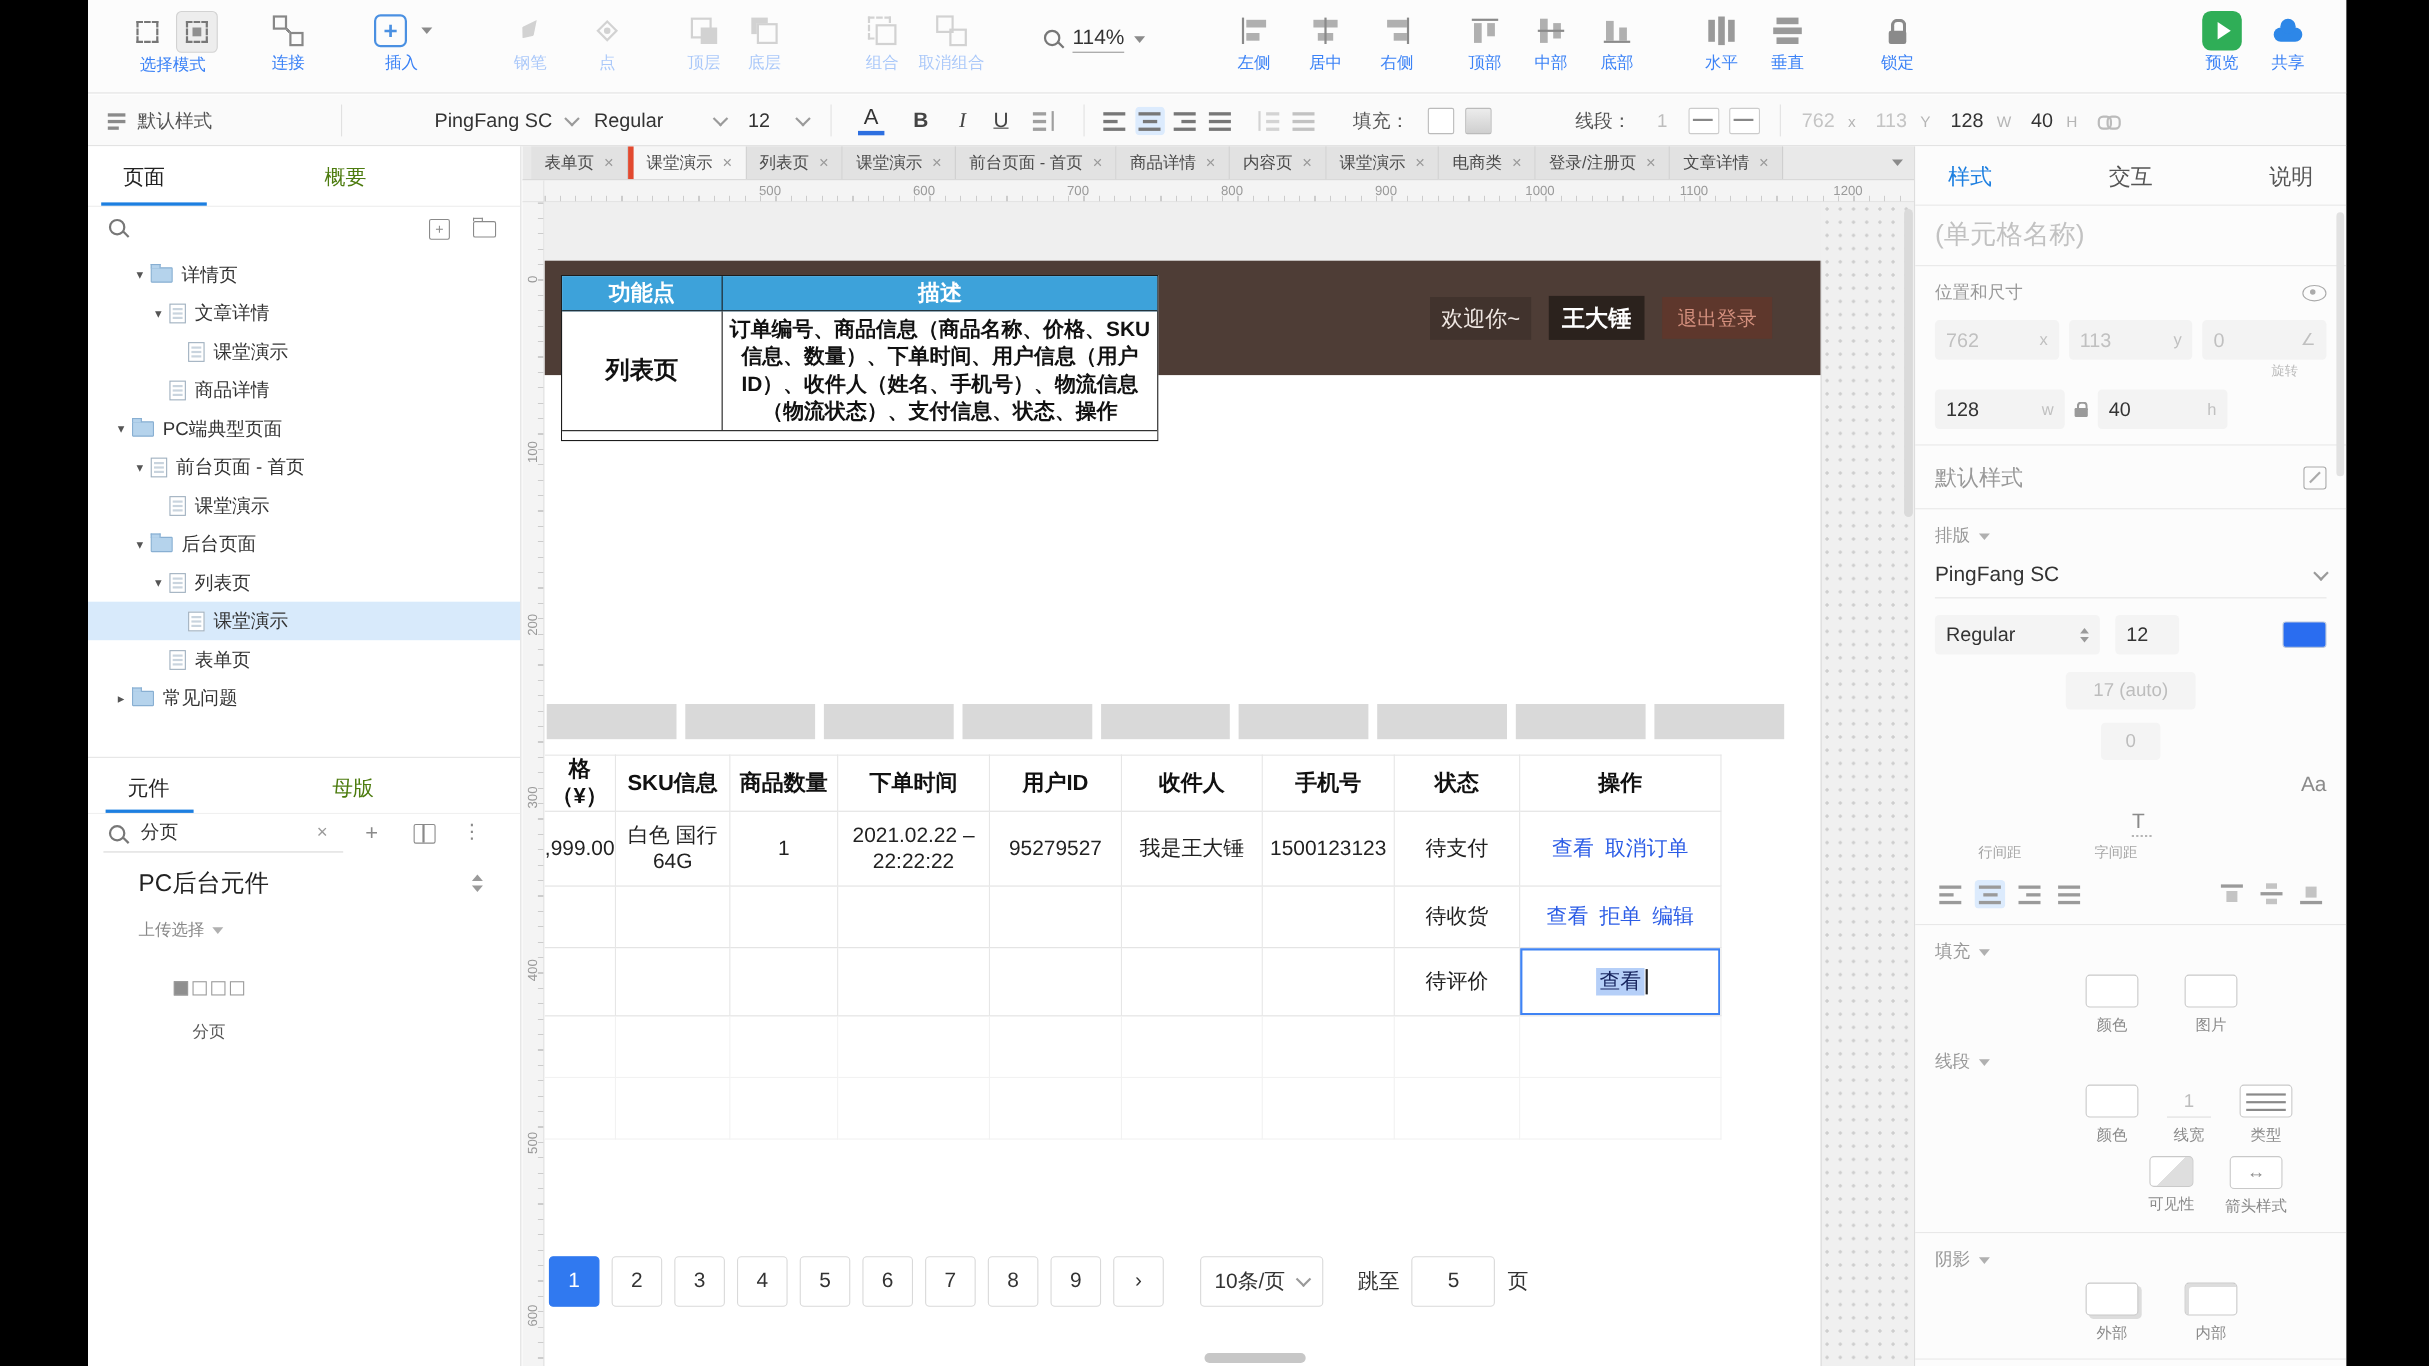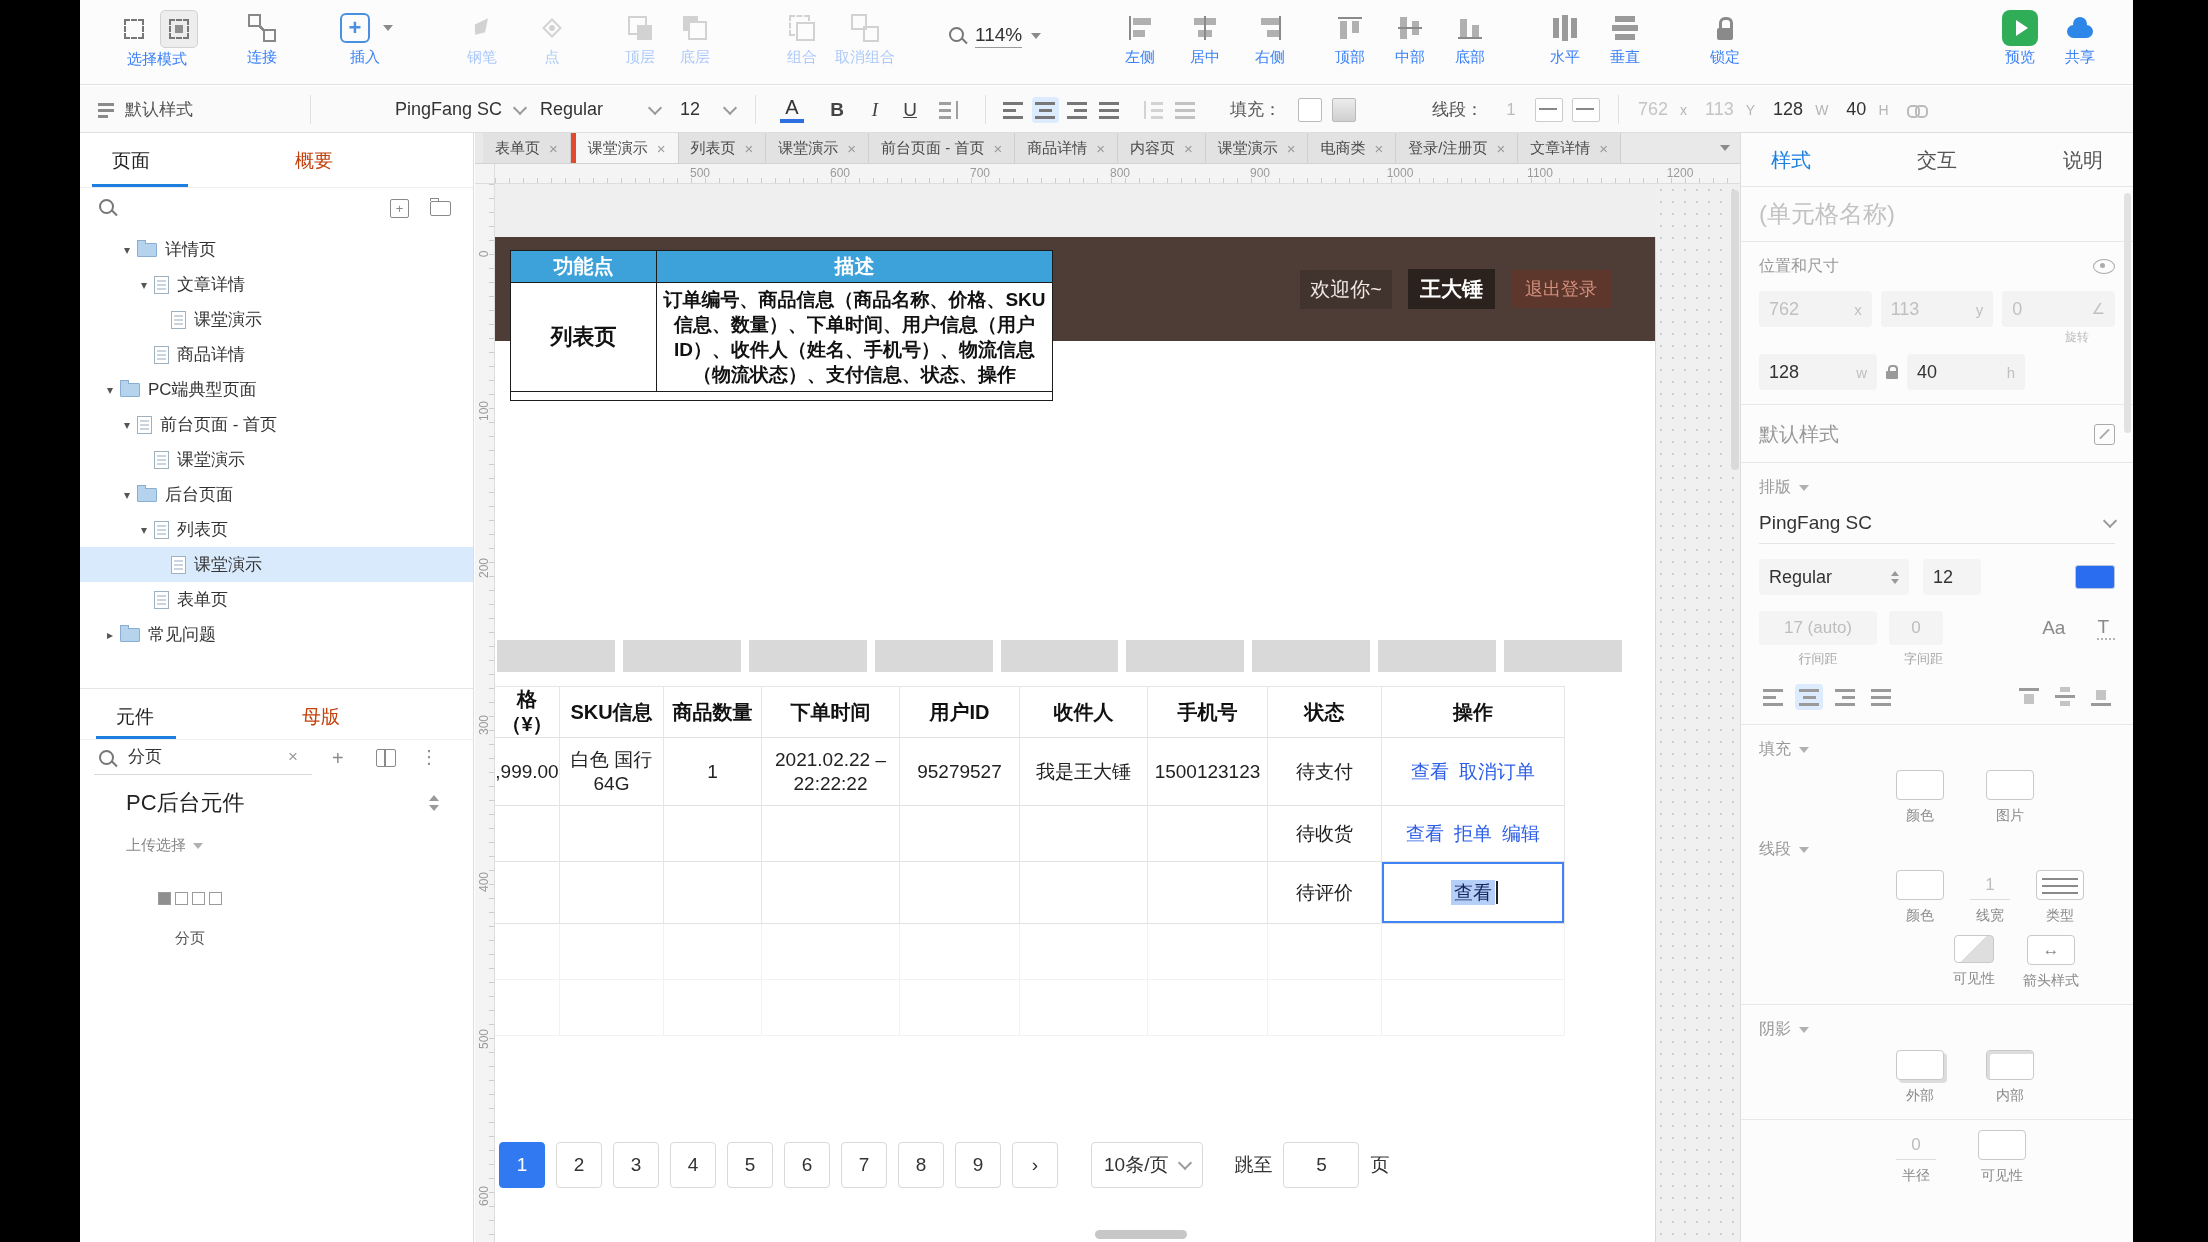--- a/index.html
+++ b/index.html
@@ -102,21 +102,21 @@
        font-size:15px;color:#4a4a4a;position:relative;cursor:pointer;white-space:nowrap;flex:none;}
   .tab.active{background:#f6f6f6;padding-left:17px;}
   .tab.active::before{content:"";position:absolute;left:0;top:0;bottom:0;width:5px;background:#e2492f;}
   .tabx{color:#999;font-size:15px;}
   .stripchev{margin-left:auto;align-self:center;margin-right:10px;width:0;height:0;
              border-left:5px solid transparent;border-right:5px solid transparent;border-top:6px solid #8b8b8b;flex:none;}
 
   
   .sidebar{position:absolute;left:0;top:133px;width:394px;bottom:0;background:#fff;border-right:1px solid #ddd;box-sizing:border-box;overflow:hidden;}
   .sbtabs{position:relative;height:54px;border-bottom:1px solid #ededed;}
-  .sbt{position:absolute;top:15px;font-size:19px;color:#c2410c;cursor:pointer;}
+  .sbt{position:absolute;top:15px;font-size:19px;color:#4d7c0f;cursor:pointer;}
   .sbund{position:absolute;bottom:0;height:3px;background:#1d7fe0;}
   .iconrow{position:relative;height:42px;}
   .s-mag{position:absolute;left:18px;top:10px;}
   .s-add{position:absolute;top:11px;width:17px;height:17px;border:1.5px solid #8a8a8a;border-radius:2px;}
   .s-add::before{content:"+";position:absolute;inset:0;display:flex;align-items:center;justify-content:center;font-size:13px;color:#8a8a8a;}
   .s-fold{position:absolute;top:13px;width:19px;height:13px;border:1.5px solid #8a8a8a;border-radius:2px;}
   .s-fold::before{content:"";position:absolute;left:-1px;top:-4px;width:7px;height:2px;border:1.5px solid #8a8a8a;border-bottom:none;}
   .tree{padding-top:2px;}
   .trow{height:35px;display:flex;align-items:center;font-size:17px;color:#333;cursor:pointer;}
   .trow.sel{background:#d8eafb;}
@@ -233,21 +233,21 @@
   .opknob{position:absolute;right:0;top:-6px;width:12px;height:12px;background:#fff;border:1px solid #c0c0c0;border-radius:50%;box-shadow:0 1px 2px rgba(0,0,0,.15);}
   .opval{color:#999;font-size:16px;}
   .fontrow{display:flex;align-items:center;justify-content:space-between;margin:14px 18px 0;border-bottom:1px solid #e5e5e5;padding-bottom:9px;font-size:19px;color:#333;cursor:pointer;}
   .weightrow{display:flex;align-items:center;gap:14px;margin:15px 18px 0;}
   .selbox{height:36px;background:#f4f4f4;border-radius:4px;display:flex;align-items:center;justify-content:space-between;padding:0 10px;font-size:18px;color:#333;box-sizing:border-box;cursor:pointer;}
   .w-reg{width:150px;} .w-size{width:58px;}
   .stm{display:flex;flex-direction:column;gap:3px;}
   .stm .stu{border-left-width:4px;border-right-width:4px;border-bottom-width:5px;}
   .stm .std{border-left-width:4px;border-right-width:4px;border-top-width:5px;}
   .colorsw{width:38px;height:22px;background:#2a6df0;border:1px solid #b9c6dd;border-radius:3px;margin-left:auto;cursor:pointer;}
-  .sprow{display:flex;align-items:center;gap:12px;margin:16px 18px 0;}
+  .sprow{display:flex;align-items:center;gap:12px;margin:16px 18px 0;flex-direction:column;}
   .inp{height:34px;background:#f4f4f4;border-radius:4px;display:flex;align-items:center;justify-content:center;font-size:17px;color:#bdbdbd;box-sizing:border-box;}
   .w-lh{width:118px}.w-ls{width:54px}
   .aa{margin-left:auto;font-size:19px;color:#8a8a8a;cursor:pointer;}
   .tt{font-size:19px;color:#8a8a8a;margin-left:20px;padding-right:6px;cursor:pointer;border-bottom:2px dotted #b5b5b5;}
   .sprowl{display:flex;gap:12px;margin:5px 18px 0;font-size:13px;color:#a5a5a5;}
   .lbl-lh{width:118px;text-align:center}.lbl-ls{width:54px;text-align:right}
   .alrow{display:flex;align-items:center;gap:8px;margin:16px 18px 0;}
   .aic{width:28px;height:26px;background-repeat:no-repeat;border-radius:4px;cursor:pointer;}
   .a-l{background-image:linear-gradient(#9a9a9a 0 0),linear-gradient(#9a9a9a 0 0),linear-gradient(#9a9a9a 0 0);background-size:20px 3px,13px 3px,20px 3px;background-position:4px 5px,4px 12px,4px 19px;}
   .a-c{background-image:linear-gradient(#9a9a9a 0 0),linear-gradient(#9a9a9a 0 0),linear-gradient(#9a9a9a 0 0);background-size:20px 3px,13px 3px,20px 3px;background-position:4px 5px,8px 12px,4px 19px;}

